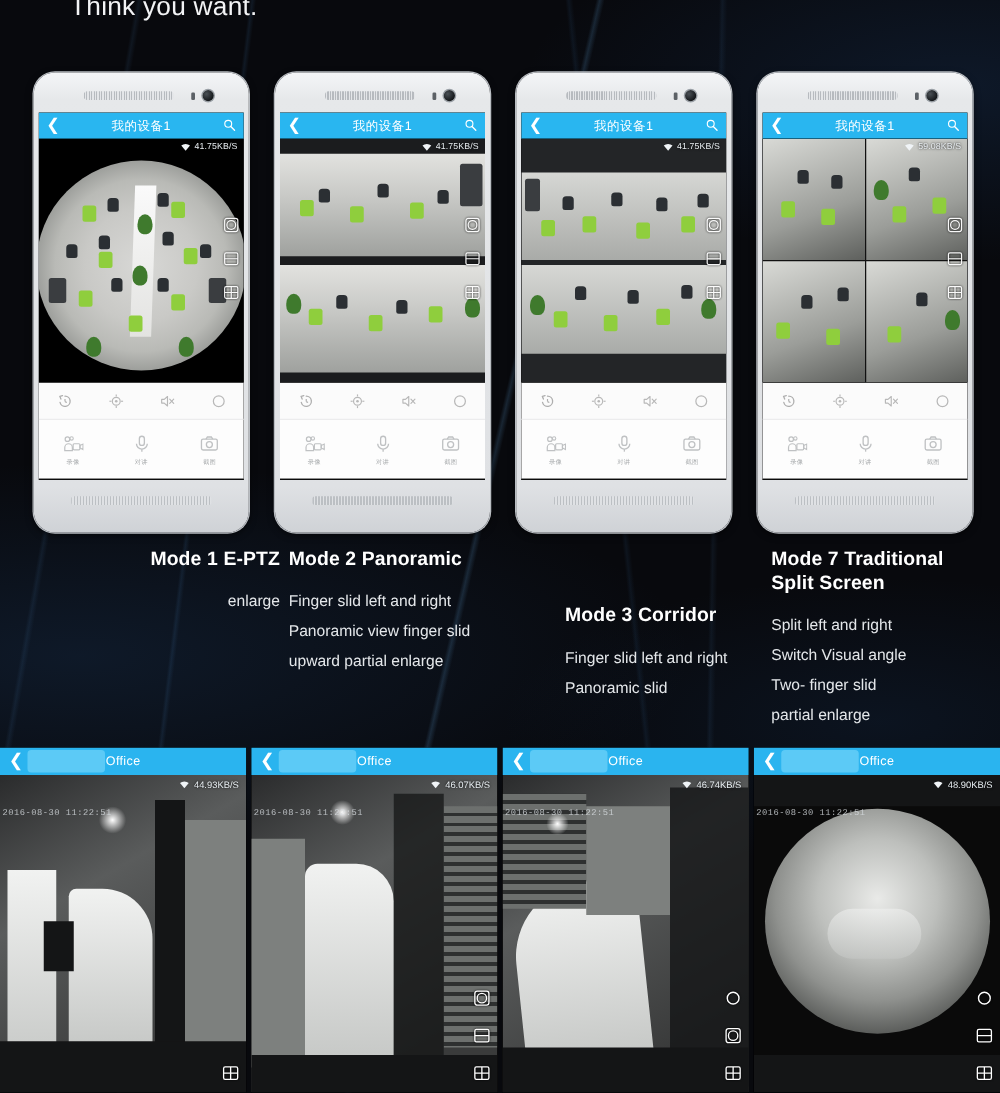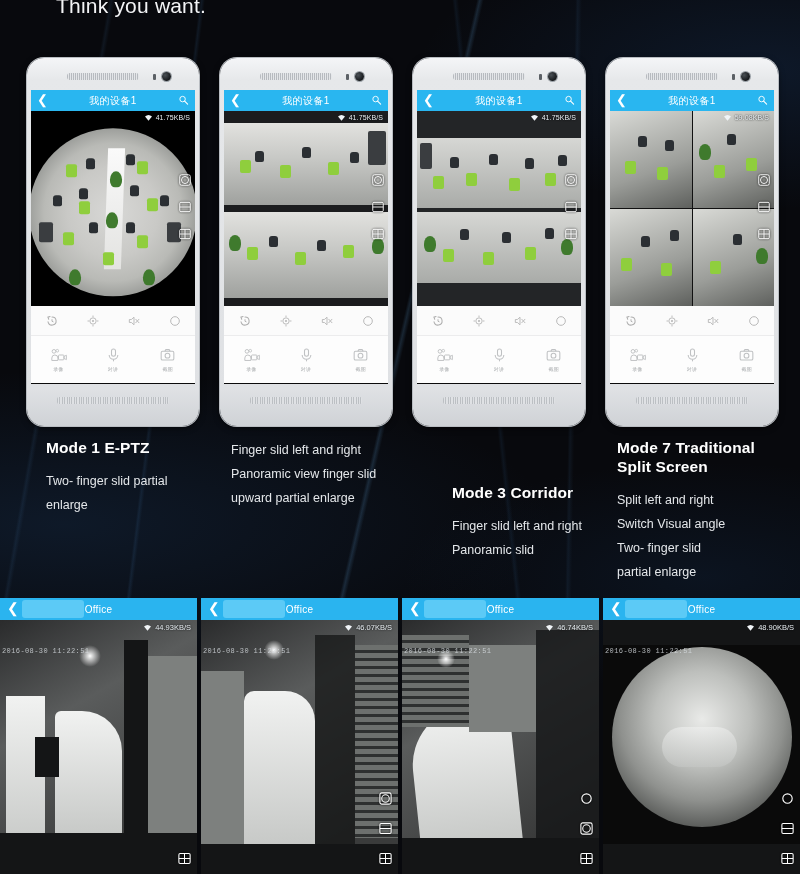--- a/index.html
+++ b/index.html
@@ -139,21 +139,21 @@
   .phone-bottom { height: 36px; position: relative; }
   .speaker-grille {
     position: absolute; left: 26px; top: 13px; width: 112px; height: 7px;
     background: repeating-linear-gradient(90deg,#b4b8bc 0 1px, #e1e3e6 1px 2.4px);
     opacity: .8; border-radius: 2px;
   }
 
   
   .captions { position: absolute; left: 0; top: 438px; width: 800px; height: 150px; }
   .cap { position: absolute; top: 0; color: #eceef0; }
-  .cap.c1 { left: 46px; width: 178px; }
+  .cap.c1 { left: 46px; width: 178px; text-align: right; }
   .cap.c2 { left: 231px; width: 190px; }
   .cap.c3 { left: 452px; width: 180px; margin-top: 45px; }
   .cap.c4 { left: 617px; width: 175px; }
   .cap h3 { font-size: 15.5px; font-weight: bold; line-height: 19px; color:#fff; margin-bottom: 12px; letter-spacing: .1px;}
   .cap p { font-size: 12.5px; line-height: 24px; color: #e4e7ea; font-weight: 400; }
 
   
   .panels { position: absolute; left: 0; top: 598px; width: 800px; height: 276px; display: flex; gap: 4px; }
   .panel { position: relative; flex: 1; background: #000; overflow: hidden; }
   .panel .pbar {
@@ -717,24 +717,24 @@
       </div>
       <div class="phone-bottom">
         <div class="speaker-grille"></div>
       </div>
     </div>
   </div>
 
   <div class="captions">
     <div class="cap c1">
       <h3>Mode 1 E-PTZ</h3>
-      <p>Two- finger slid partial</p>
       <p>enlarge</p>
     </div>
     <div class="cap c2">
+      <h3>Mode 2 Panoramic</h3>
       <p>Finger slid left and right</p>
       <p>Panoramic view finger slid</p>
       <p>upward partial enlarge</p>
     </div>
     <div class="cap c3">
       <h3>Mode 3 Corridor</h3>
       <p>Finger slid left and right</p>
       <p>Panoramic slid</p>
     </div>
     <div class="cap c4">

